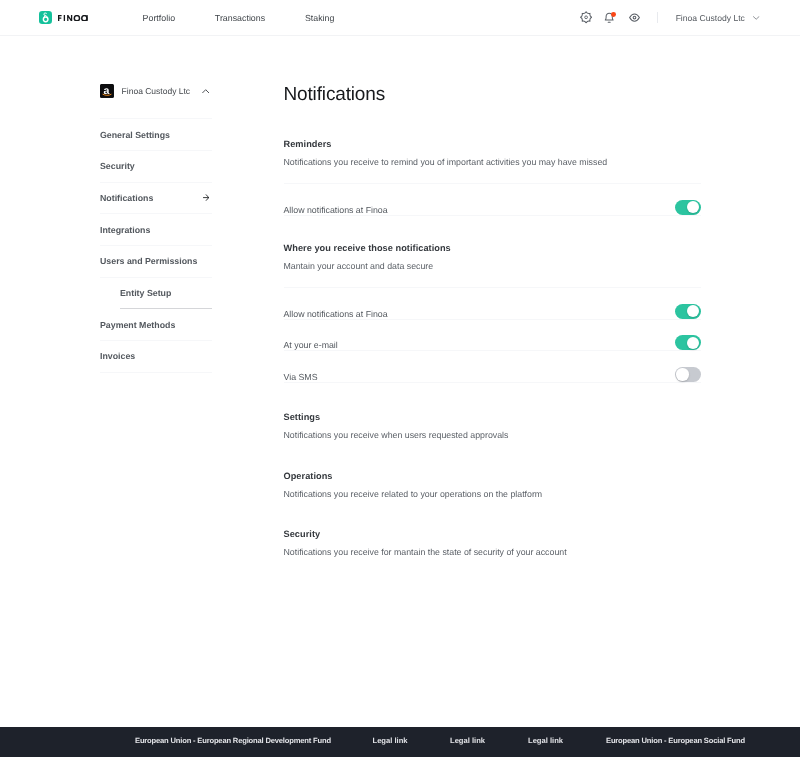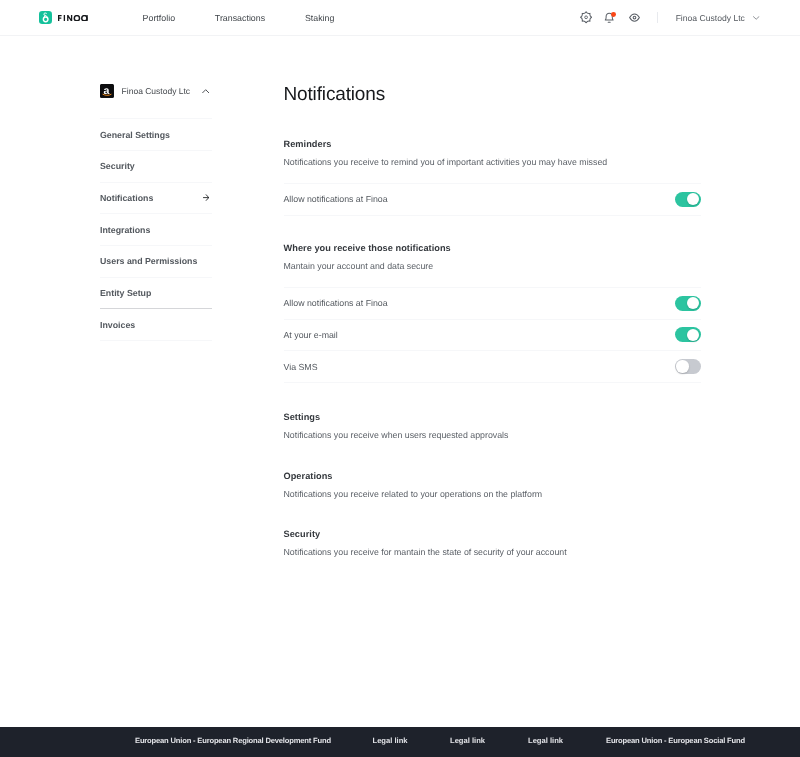--- a/index.html
+++ b/index.html
@@ -41,31 +41,31 @@
 
   
   .sidebar { position:absolute; left:100px; top:0; width:111.5px; }
   .acct-select { position:absolute; top:84.3px; left:0; width:111.5px; display:flex; align-items:center; height:13px; cursor:pointer; }
   .acct-avatar { width:13.6px; height:13.6px; border-radius:1.6px; background:#16191c; position:relative; overflow:hidden; flex:0 0 auto;}
   .acct-sel-name { font-size:8.5px; color:#44484d; margin-left:8px; white-space:nowrap; }
   .acct-sel-chev { margin-left:auto; margin-right:2.2px; display:flex; }
 
   .side-list { position:absolute; top:118.2px; left:0; width:111.5px; border-top:1px solid #f6f7f9;font-weight:bold; }
   .side-item { height:31.69px; display:flex; align-items:center; border-bottom:1px solid #f6f7f9; font-size:8.8px; color:#53585e; cursor:pointer; }
-  .side-item.group-end { border-bottom:1px solid #d5d6d9; }
+  .side-item.group-end { border-bottom:1px solid #d5d6d9;margin-left:20px; }
   .side-item .arrow { margin-left:auto; margin-right:2.1px; display:flex; }
 
   
   .main { position:absolute; left:283.5px; top:0; width:417px; }
   .main-title { position:absolute; left:0; top:84.2px; font-size:19px; font-weight:400; color:#17191c; letter-spacing:-0.15px; line-height:21px; }
   .section { position:absolute; left:0; width:417px; }
   .sec-head { font-size:9.2px; font-weight:700; color:#34383d; letter-spacing:0.05px; line-height:11px;}
   .sec-desc { position:absolute; left:0; top:18px; font-size:8.8px; color:#5b6067; line-height:10px; }
   .rows { position:absolute; left:0; top:44px; width:417px; border-top:1px solid #f6f7f9; }
-  .row { height:31.75px; display:flex; align-items:center; border-bottom:1px solid #f6f7f9; }
+  .row { height:31.75px; display:flex; align-items:flex-end; border-bottom:1px solid #f6f7f9; }
   .row-label { font-size:8.8px; color:#53585e; }
   .toggle { margin-left:auto; width:25.5px; height:15px; border-radius:7.5px; background:#c7cad0; position:relative; cursor:pointer; }
   .toggle.on { background:#2cc4a0; }
   .knob { position:absolute; top:1.3px; left:1.3px; width:12.4px; height:12.4px; border-radius:50%; background:#fff; box-shadow:0 1px 2px rgba(0,0,0,.16); }
   .toggle.on .knob { left:11.8px; }
 
   
   .footer { position:absolute; left:0; bottom:0; width:800px; height:30px; background:#1e222b; }
   .f-link { position:absolute; top:8.5px; font-size:7.6px; font-weight:700; color:#e3e4e8; cursor:pointer; white-space:nowrap; line-height:9px; }
   .f-link.long { letter-spacing:-0.18px; }
@@ -168,20 +168,23 @@
         <div class="side-item">
           <span>Integrations</span>
         </div>
         <div class="side-item">
           <span>Users and Permissions</span>
         </div>
         <div class="side-item group-end">
           <span>Entity Setup</span>
         </div>
         <div class="side-item">
+          <span>Payment Methods</span>
+        </div>
+        <div class="side-item">
           <span>Invoices</span>
         </div>
       </div>
   </div>
 
   <div class="main">
     <div class="main-title">Notifications</div>
     <div id="sections">
         <div class="section" style="top: 138.8px;">
           <div class="sec-head">Reminders</div>

